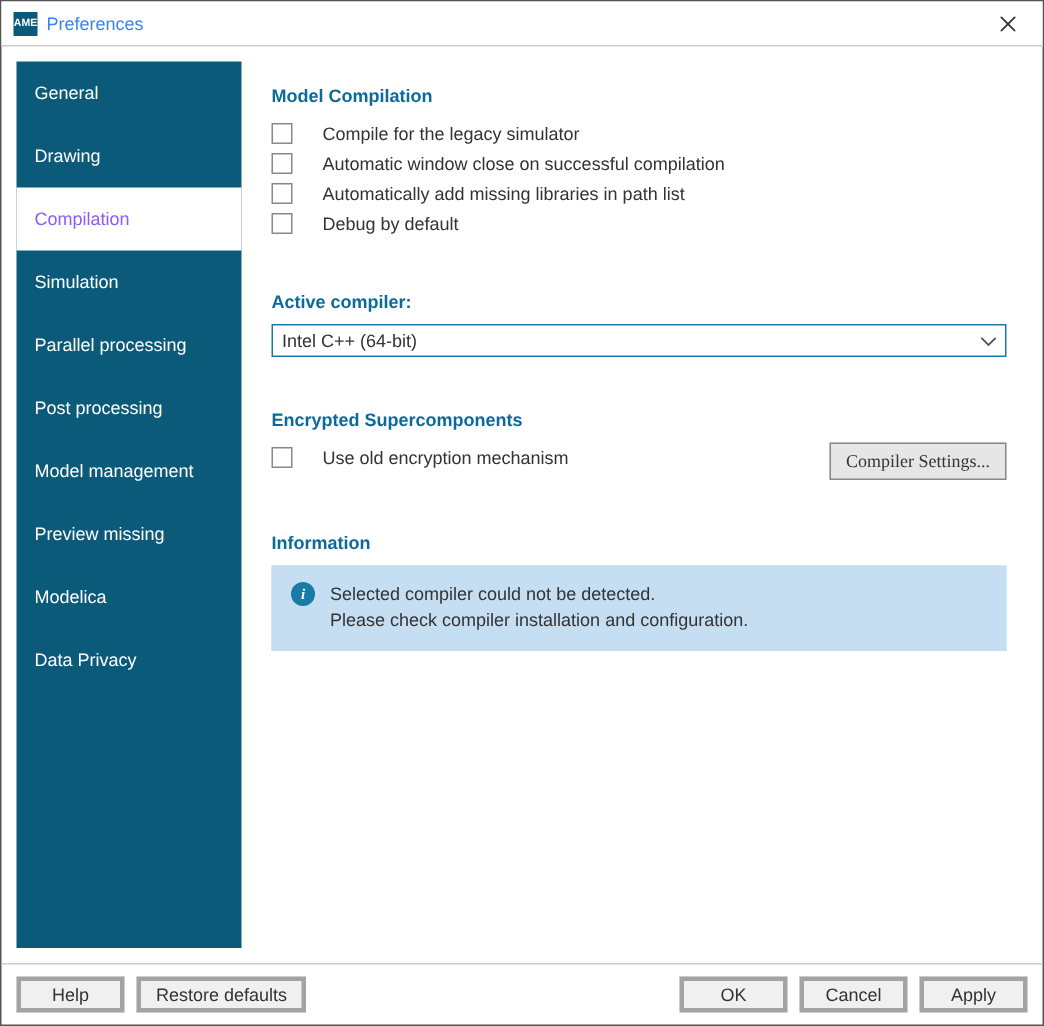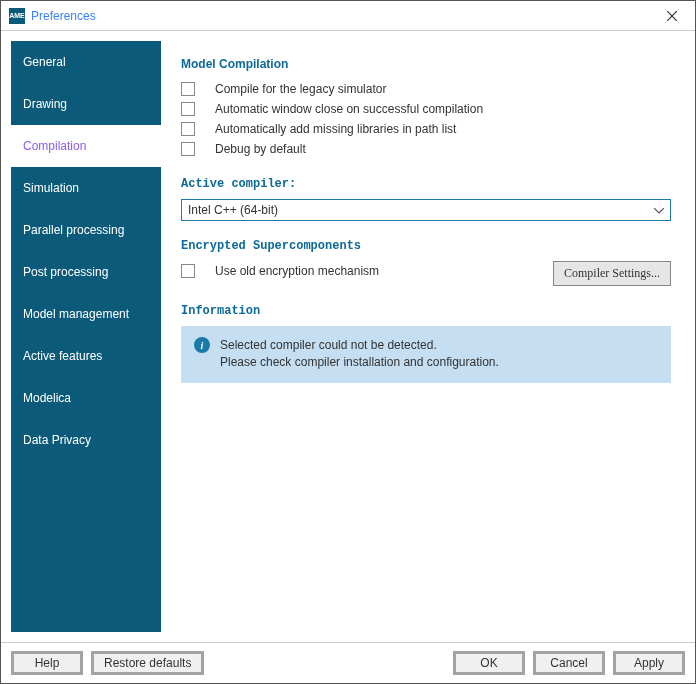--- a/index.html
+++ b/index.html
@@ -77,21 +77,21 @@
     padding: 16px 14px 10px 20px;
     overflow: auto;
   }
   .section-title {
     color: #0c6a9a;
     font-weight: 600;
     font-size: 12px;
     margin-bottom: 8px;
     margin-top: 0;
   }
-  .section-title.spaced { margin-top: 18px; font-family: Liberation Mono, monospace; }
+  .section-title.spaced { margin-top: 35px; }
   .checkbox-row {
     display: flex;
     align-items: center;
     gap: 20px;
     padding: 3px 0;
   }
   .checkbox {
     width: 14px;
     height: 14px;
     border: 1px solid #888;
@@ -195,21 +195,21 @@
 
   <div class="content">
     <div class="sidebar">
       <div class="sidebar-item"><span>General</span></div>
       <div class="sidebar-item"><span>Drawing</span></div>
       <div class="sidebar-item active"><span>Compilation</span></div>
       <div class="sidebar-item"><span>Simulation</span></div>
       <div class="sidebar-item"><span>Parallel processing</span></div>
       <div class="sidebar-item"><span>Post processing</span></div>
       <div class="sidebar-item"><span>Model management</span></div>
-      <div class="sidebar-item"><span>Active features</span></div>
+      <div class="sidebar-item"><span>Preview missing</span></div>
       <div class="sidebar-item"><span>Modelica</span></div>
       <div class="sidebar-item"><span>Data Privacy</span></div>
     </div>
 
     <div class="main">
       <div class="section-title">Model Compilation</div>
 
       <div class="checkbox-row">
         <div class="checkbox"></div>
         <span class="checkbox-label">Compile for the legacy simulator</span>

